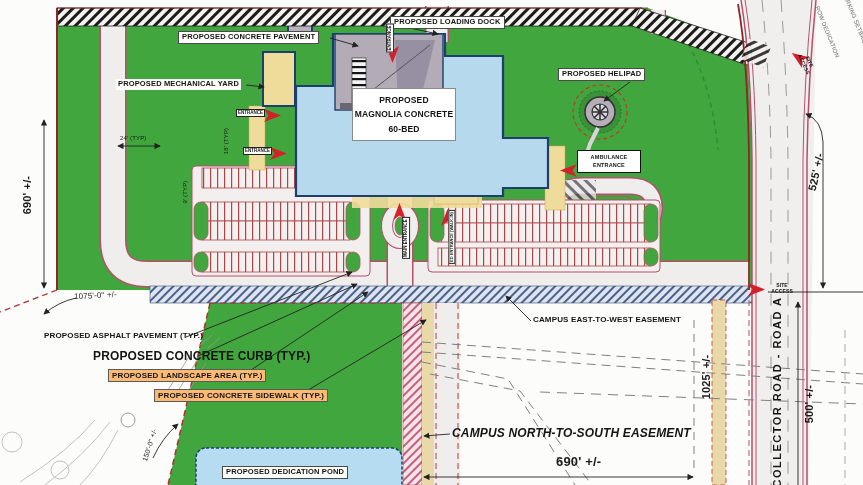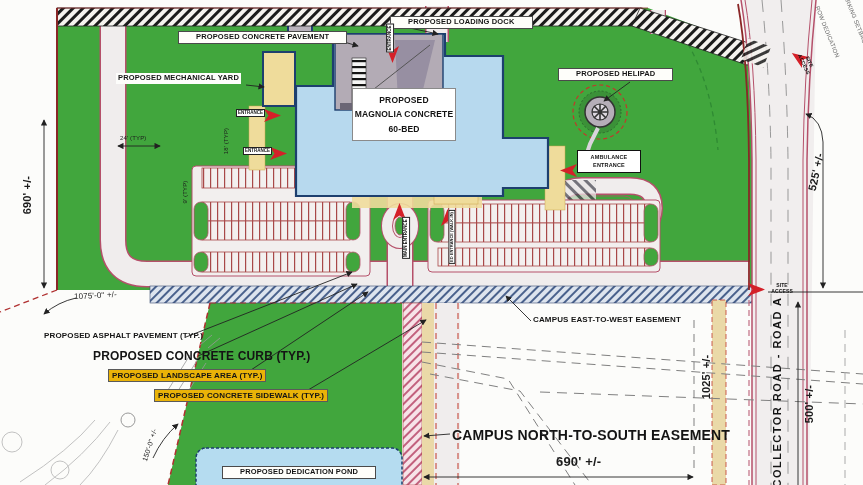--- a/index.html
+++ b/index.html
@@ -2,22 +2,22 @@
 <html><head>
 <meta charset="utf-8">
 <style>
   html,body{margin:0;padding:0;background:#e8e8e8;}
   #plan{position:relative;width:863px;height:485px;background:#fcfcfa;overflow:hidden;
         font-family:"Liberation Sans",sans-serif;}
   #base{position:absolute;left:0;top:0;}
   .lbl{position:absolute;color:#141414;white-space:nowrap;letter-spacing:.15px;
        line-height:1.15;z-index:5;font-family:"Liberation Sans",sans-serif;}
   .b{font-weight:bold;}
-  .boxed{background:#fefefa;border:1px solid #4a4a4a;padding:1px 17px;}
-  .boxg{background:#eab308;border:1px solid #5a5a5a;padding:1px 3px;}
+  .boxed{background:#fefefa;border:1px solid #4a4a4a;padding:1px 3px;}
+  .boxg{background:#fdba74;border:1px solid #5a5a5a;padding:1px 3px;}
   .tiny{font-size:4.5px;font-weight:bold;background:#fff;border:1px solid #222;
         padding:0 1px;letter-spacing:0;line-height:1.3;}
   .ctr{transform:translate(-50%,-50%);}
   .dim{color:#1c1c1c;}
   .gray{color:#666;}
 </style>
 </head>
 <body>
 
 <div id="plan">
@@ -225,38 +225,38 @@
     <path d="M0,0 L17,6.5 L0,13 L4.5,6.5 Z" transform="translate(393,220) rotate(-90)"></path>
     <path d="M0,0 L17,6.5 L0,13 L4.5,6.5 Z" transform="translate(441,226) rotate(-90)"></path>
     <path d="M0,0 L17,6.5 L0,13 L4.5,6.5 Z" transform="translate(577,177) rotate(180)"></path>
     <path d="M0,0 L17,6.5 L0,13 L4.5,6.5 Z" transform="translate(748,283)"></path>
     <path d="M0,0 L17,6.5 L0,13 L4.5,6.5 Z" transform="translate(802,68) rotate(215)"></path>
   </g>
 </svg>
 
 <div class="lbl boxed b" style="left:178px;top:31px;font-size:7.5px;">PROPOSED CONCRETE PAVEMENT</div>
 <div class="lbl boxed b" style="left:390px;top:16px;font-size:7.5px;">PROPOSED LOADING DOCK</div>
-<div class="lbl b" style="left:116px;top:73px;font-size:7.5px;background:#fdfdfb;padding:1px 2px;text-align:center;">PROPOSED MECHANICAL YARD</div>
+<div class="lbl b" style="left:116px;top:79px;font-size:7.5px;background:#fdfdfb;padding:1px 2px;text-align:center;">PROPOSED MECHANICAL YARD</div>
 <div class="lbl boxed b" style="left:558px;top:68px;font-size:7.5px;">PROPOSED HELIPAD</div>
 
 <div class="lbl" style="left:352px;top:88px;width:102px;text-align:center;font-size:8.5px;font-weight:bold;
             background:#fff;border:1px solid #8a8a8a;padding:4px 0;line-height:1.7;">
   <div>PROPOSED</div>
   <div>MAGNOLIA CONCRETE</div>
   <div>60-BED</div>
 </div>
 
 <div class="lbl" style="left:577px;top:150px;width:62px;text-align:center;font-size:5.5px;font-weight:bold;
             background:#fff;border:1.2px solid #111;padding:2px 0;line-height:1.5;">
   <div>AMBULANCE</div>
   <div>ENTRANCE</div>
 </div>
 
 <div class="lbl b" style="left:533px;top:315px;font-size:8px;">CAMPUS EAST-TO-WEST EASEMENT</div>
-<div class="lbl b" style="left:452px;top:427px;font-size:14px;">CAMPUS NORTH-TO-SOUTH EASEMENT</div>
+<div class="lbl b" style="left:452px;top:427px;font-size:12px;font-style:italic;">CAMPUS NORTH-TO-SOUTH EASEMENT</div>
 
 <div class="lbl b" style="left:44px;top:331px;font-size:8px;">PROPOSED ASPHALT PAVEMENT (TYP.)</div>
 <div class="lbl b" style="left:68px;top:350px;font-size:12px;margin-left:25px;">PROPOSED CONCRETE CURB (TYP.)</div>
 <div class="lbl boxg b" style="left:108px;top:369px;font-size:8px;">PROPOSED LANDSCAPE AREA (TYP.)</div>
 <div class="lbl boxg b" style="left:154px;top:389px;font-size:8px;">PROPOSED CONCRETE SIDEWALK (TYP.)</div>
 <div class="lbl boxed b" style="left:222px;top:466px;font-size:7.5px;">PROPOSED DEDICATION POND</div>
 
 <div class="lbl b ctr" style="left:777px;top:392px;font-size:11px;letter-spacing:1.5px;transform:translate(-50%,-50%) rotate(-90deg);">COLLECTOR ROAD - ROAD A</div>
 
 <div class="lbl b dim ctr" style="left:27px;top:195px;font-size:11px;transform:translate(-50%,-50%) rotate(-90deg);">690' +/-</div>

